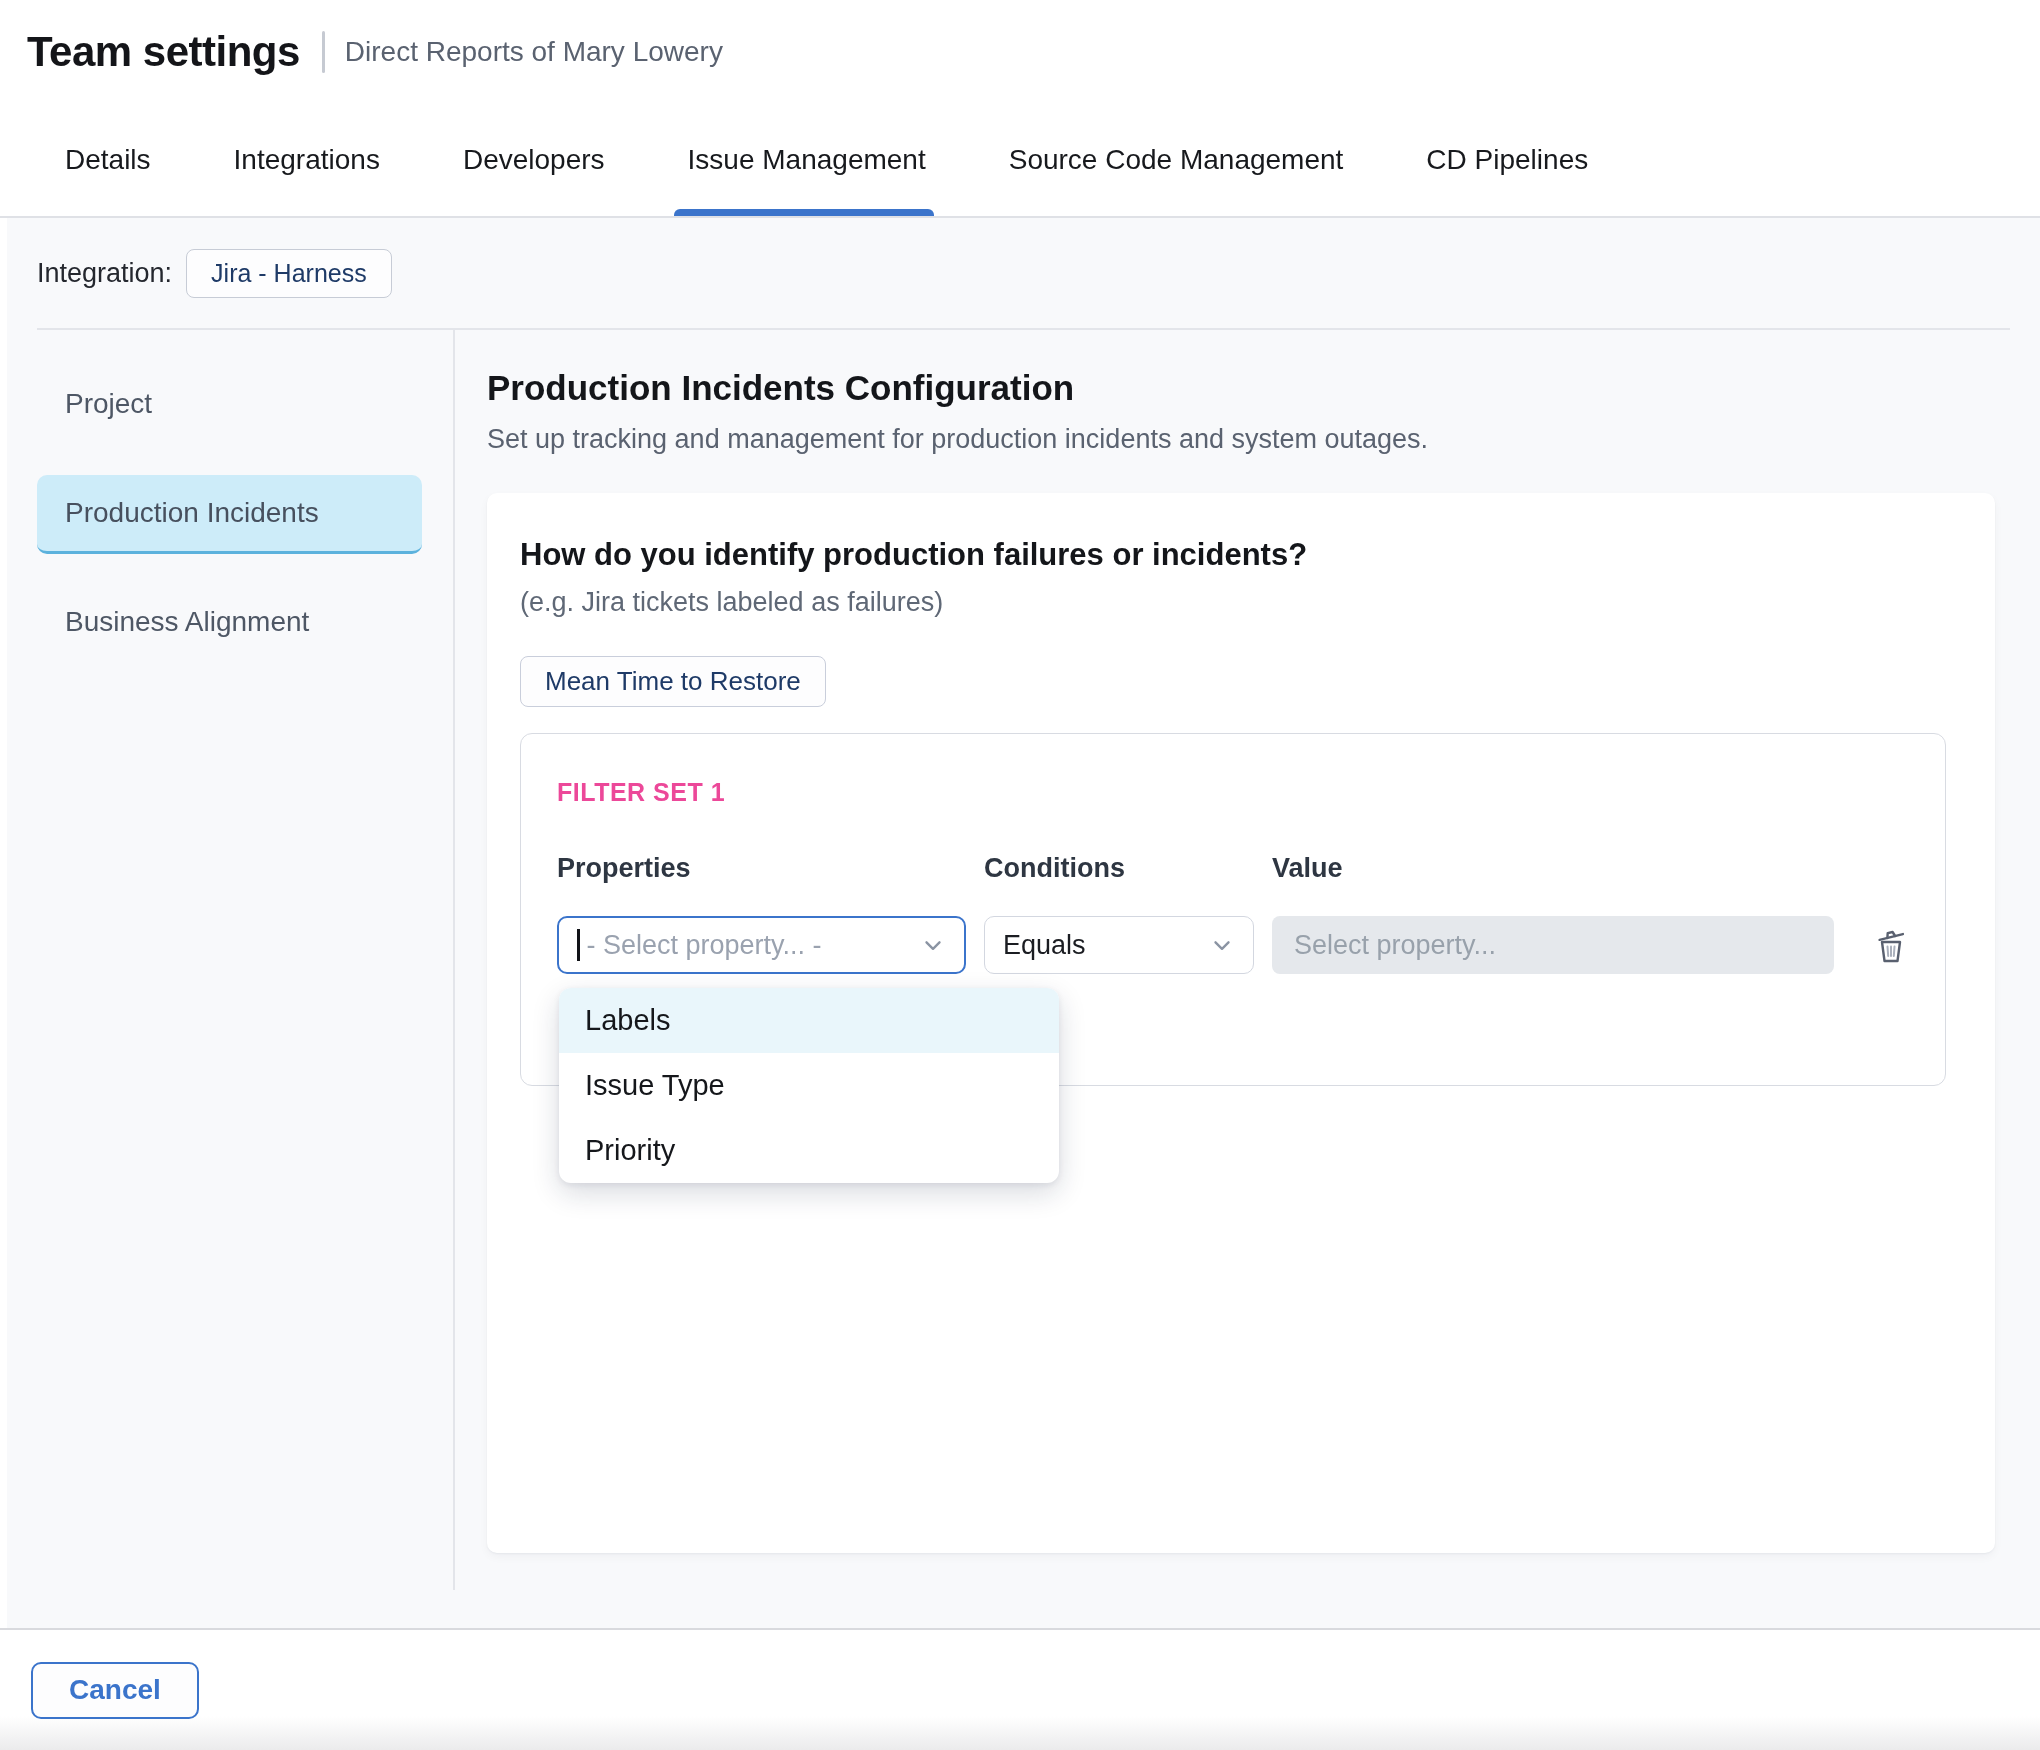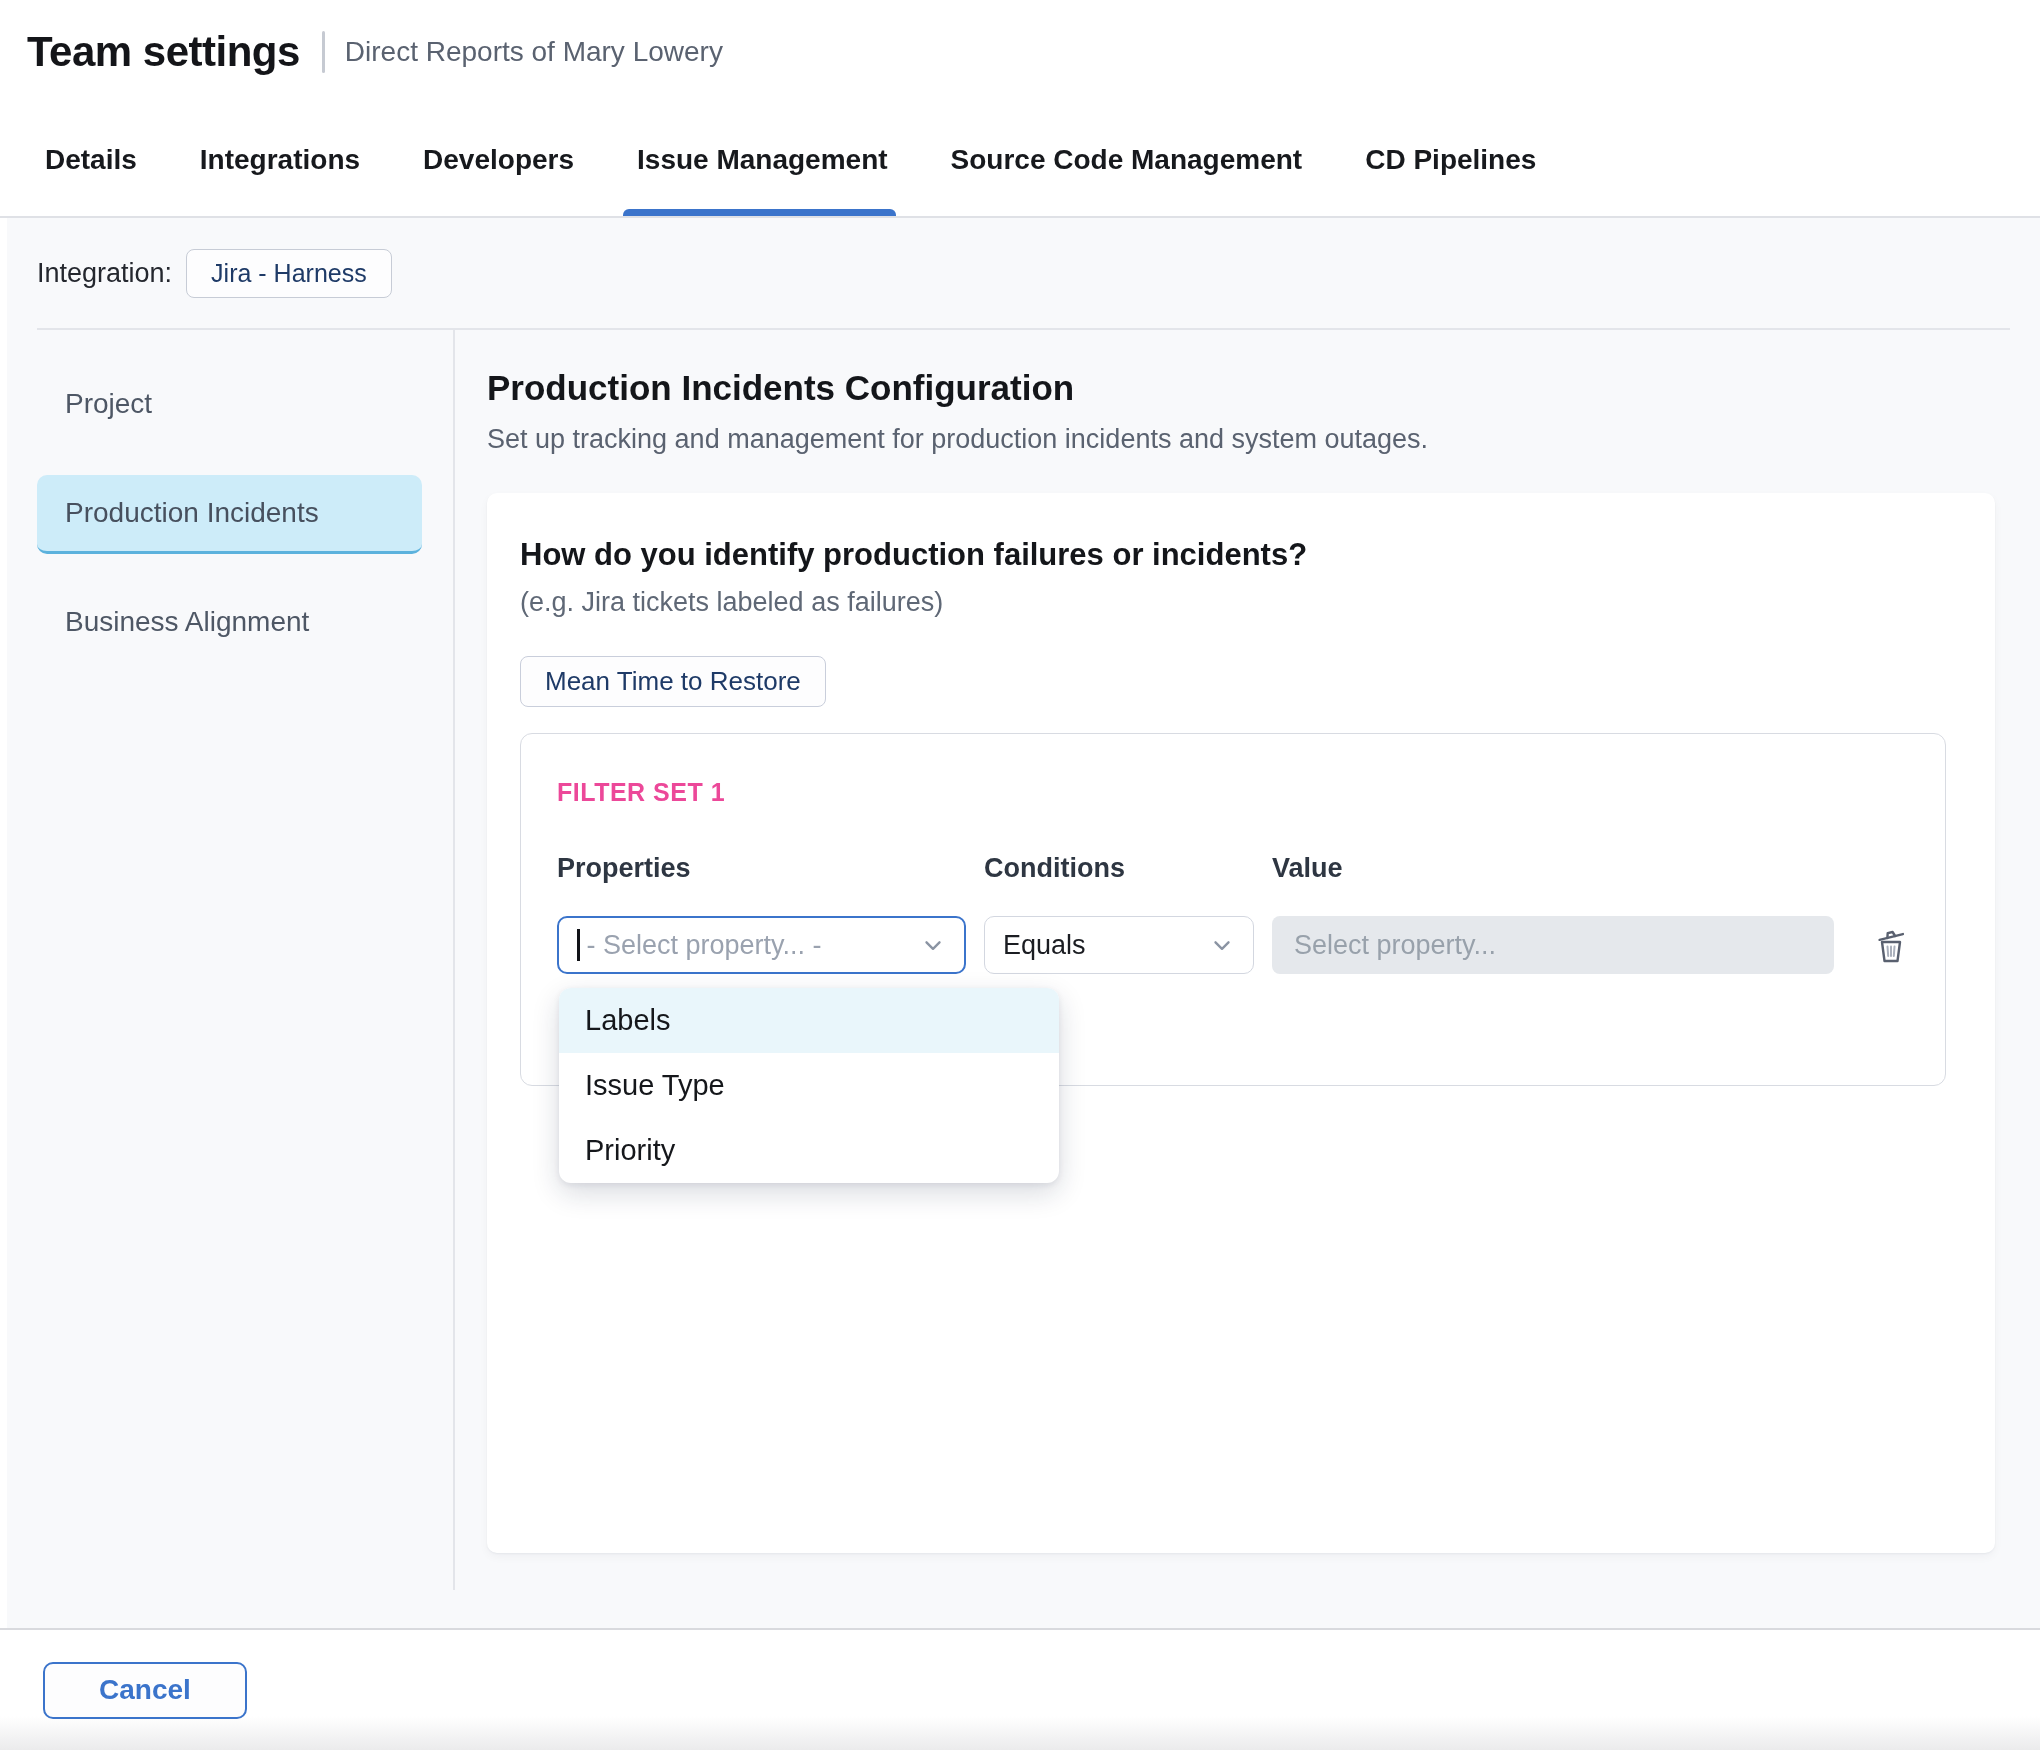--- a/index.html
+++ b/index.html
@@ -11,21 +11,21 @@
   .page { width:2040px; height:1750px; display:flex; flex-direction:column; }
 
   
   header { height:103px; background:#ffffff; display:flex; align-items:center; padding-left:27px; flex:0 0 auto; }
   .page-title { font-size:42px; font-weight:700; color:#141519; letter-spacing:-0.5px; }
   .hdr-divider { width:3px; height:42px; background:#c6cad2; margin:0 20px 0 22px; border-radius:2px; }
   .hdr-sub { font-size:28px; color:#5a6270; }
 
   
   nav.tabs { height:115px; background:#ffffff; border-bottom:2px solid #dfe1e6; display:flex; align-items:stretch; padding-left:45px; gap:63px; flex:0 0 auto; }
-  .tab { display:flex; align-items:center; font-size:28px; font-weight:700; color:#17191d; position:relative; cursor:pointer; }
+  .tab { display:flex; align-items:center; font-size:28px; font-weight:400; color:#17191d; position:relative; cursor:pointer;margin-left:20px; }
   .tab.active::after { content:""; position:absolute; left:-14px; right:-8px; bottom:0; height:7px; background:#3b74cb; border-radius:6px 6px 0 0; }
 
   
   .gray { background:#f8f9fb; flex:1 1 auto; display:flex; flex-direction:column;margin-left:7px; }
   .integration-row { height:110px; display:flex; align-items:center; padding-left:30px; }
   .int-label { font-size:27px; color:#24272e; }
   .int-chip { margin-left:14px; background:#fdfdfe; border:1.5px solid #c7ccd6; border-radius:8px; padding:9px 24px; font-size:25px; color:#1e3a67; cursor:pointer; }
   .inset-hr { height:0; border-top:2px solid #e3e5ea; margin:0 30px; }
 
   .body-flex { flex:1 1 auto; display:flex; min-height:0; }
@@ -69,21 +69,21 @@
 
   .dropdown { position:absolute; top:calc(100% + 14px); left:2px; width:500px; background:#ffffff; border-radius:12px; overflow:hidden; box-shadow:0 10px 28px rgba(20,30,60,0.16), 0 2px 6px rgba(20,30,60,0.08); z-index:20; }
   .opt { height:65px; display:flex; align-items:center; padding-left:26px; font-size:29px; color:#15171b; cursor:pointer; }
   .opt.hl { background:#e9f6fb; }
 
   
   footer { height:122px; flex:0 0 auto; border-top:2px solid #d9dade;
            background:linear-gradient(180deg,#ffffff 0%,#ffffff 72%,#ebebec 100%);
            display:flex; align-items:center; padding-left:31px; gap:31px; }
   .btn { height:57px; border-radius:10px; font-size:28px; font-weight:700; font-family:inherit; cursor:pointer; }
-  .btn-outline { width:204px; background:#fdfdfe; border:2.5px solid #3b74cb; color:#3b74cb;margin-left:12px; }
+  .btn-outline { width:168px; background:#fdfdfe; border:2.5px solid #3b74cb; color:#3b74cb; }
   .btn-primary { width:305px; background:#3b74cb; border:none; color:#ffffff; }
 </style>
 </head>
 <body>
 
 <div class="page">
 
   <header>
     <span class="page-title">Team settings</span>
     <span class="hdr-divider"></span>

